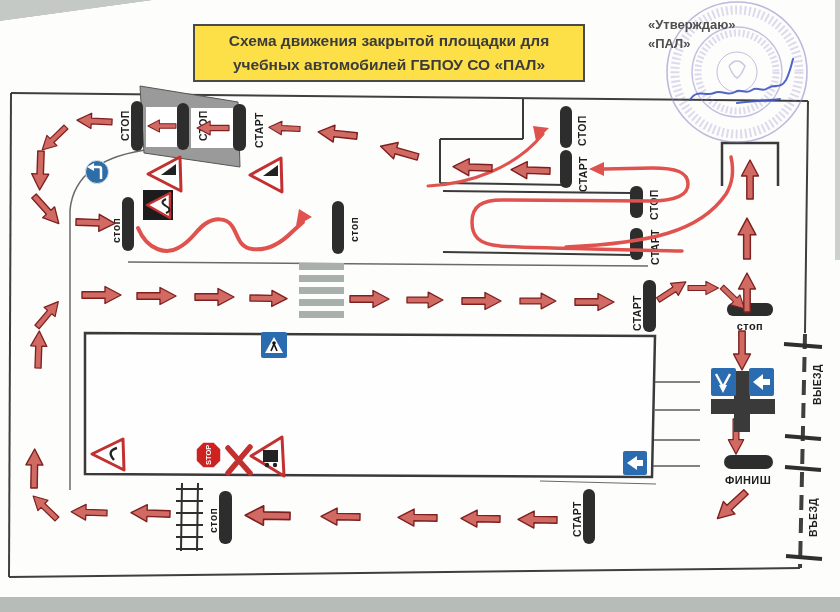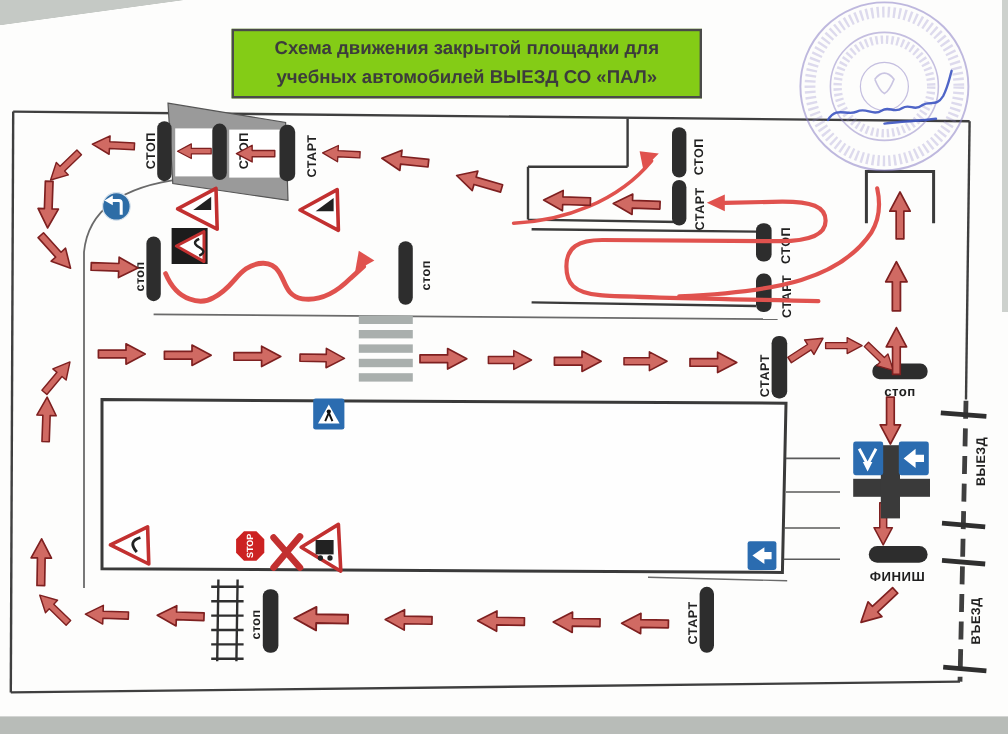--- a/index.html
+++ b/index.html
@@ -1,20 +1,20 @@
 <!DOCTYPE html>
 <html><head>
 <meta charset="utf-8">
 <style>
   html,body{margin:0;padding:0;background:#ffffff;}
   .page{position:relative;width:840px;height:612px;background:#fdfdfc;overflow:hidden;
         font-family:"Liberation Sans",sans-serif;}
   .scan-edge{position:absolute;pointer-events:none;}
   .title-box{position:absolute;left:193px;top:24px;width:388px;height:54px;
-     border:2px solid #4a4a4a;background:#84cc16;display:flex;flex-direction:column;
+     border:2px solid #4a4a4a;background:#fde047;display:flex;flex-direction:column;
      justify-content:center;align-items:center;}
   .title-box span{font-size:15.5px;font-weight:700;color:#3c3c3c;line-height:1.55;white-space:nowrap;}
   .approval{position:absolute;left:648px;top:16px;width:175px;font-size:13px;font-weight:700;
      color:#4f4f4f;line-height:1.45;}
   svg text.vlbl{font-family:"Liberation Sans",sans-serif;font-size:10.5px;font-weight:700;
      fill:#1f1f1f;letter-spacing:.4px;}
   svg text.hlbl{font-family:"Liberation Sans",sans-serif;font-size:11px;font-weight:700;
      fill:#1f1f1f;letter-spacing:.4px;text-anchor:middle;}
   svg text.stoptxt{font-family:"Liberation Sans",sans-serif;font-size:7.5px;font-weight:700;fill:#ffffff;}
 </style>
@@ -273,19 +273,21 @@
       <path d="M729,66 q8,-10 16,0 q-4,10 -8,12 q-4,-2 -8,-12" stroke-width="1.4" opacity="0.45"></path>
     </g>
     <g fill="none" stroke="#3d55c2" stroke-width="2" stroke-linecap="round" opacity="0.9">
       <path d="M690,100 C697,88 706,97 714,93 C722,89 727,97 735,92 C741,88 745,95 752,90 C758,86 762,93 768,88 C775,83 780,90 786,80 C790,72 791,66 793,59"></path>
       <path d="M737,103 C751,101 766,101 780,99"></path>
     </g>
   </svg>
 
   <div class="title-box">
     <span>Схема движения закрытой площадки для</span>
-    <span>учебных автомобилей ВЫЕЗД СО «ПАЛ»</span>
+    <span>учебных автомобилей ГБПОУ СО «ПАЛ»</span>
   </div>
 
   <div class="approval">
+    <div>«Утверждаю»</div>
+    <div>«ПАЛ»</div>
   </div>
 
 </div>
 
 </body></html>

